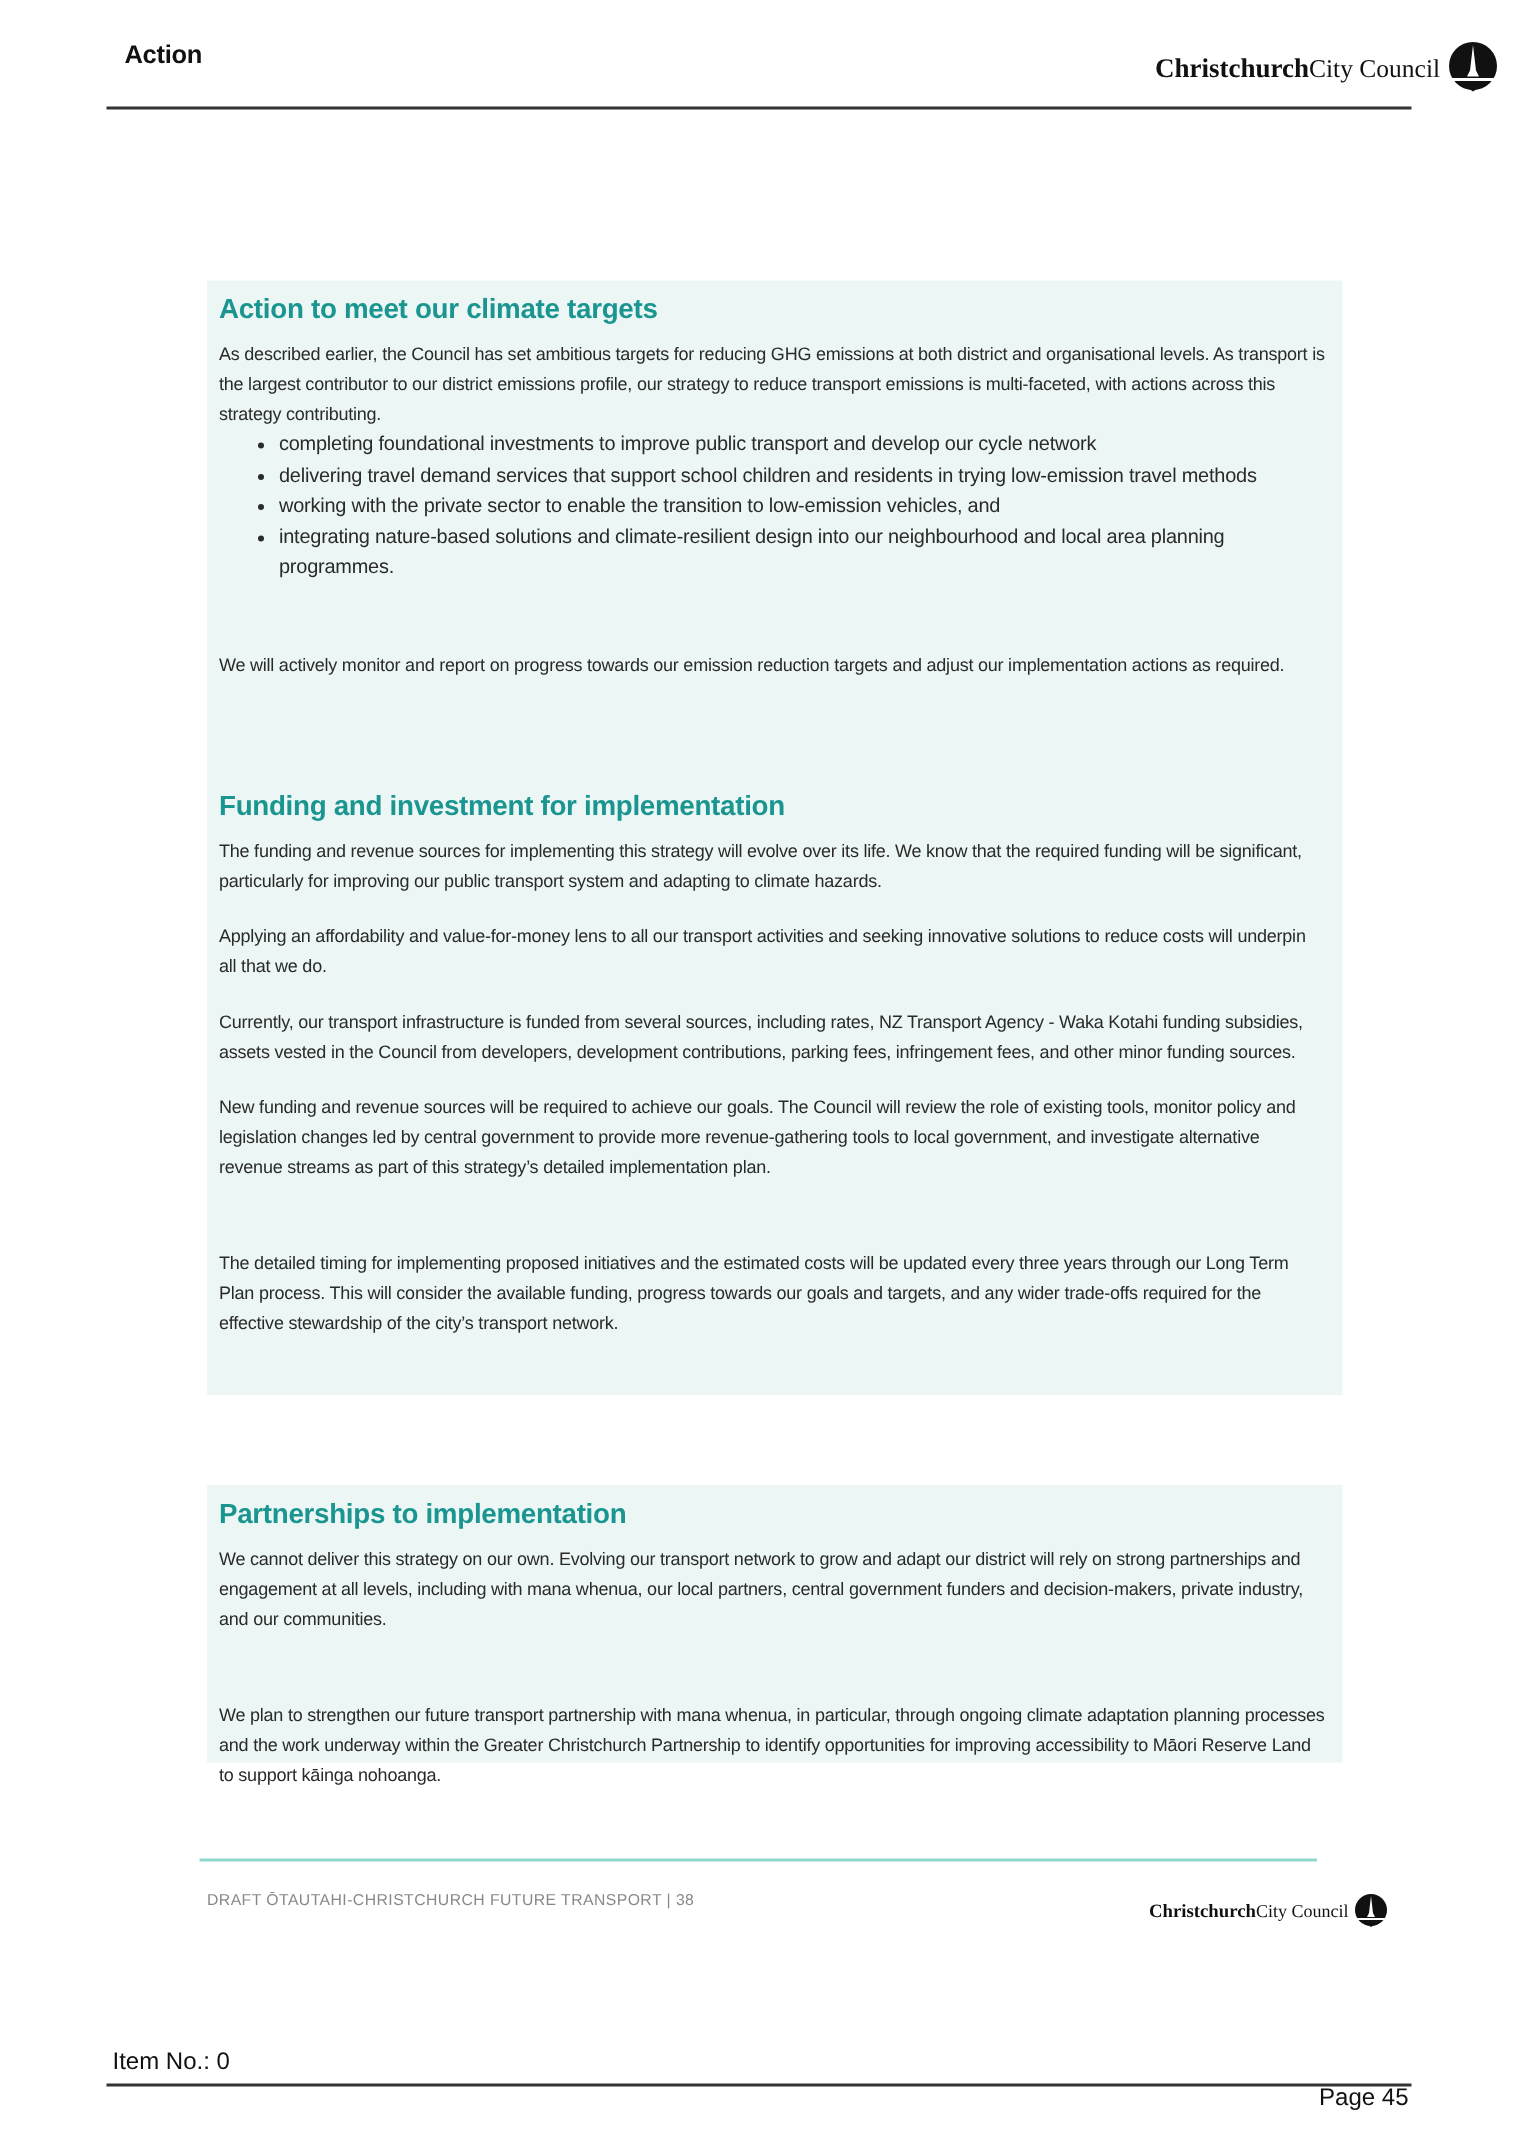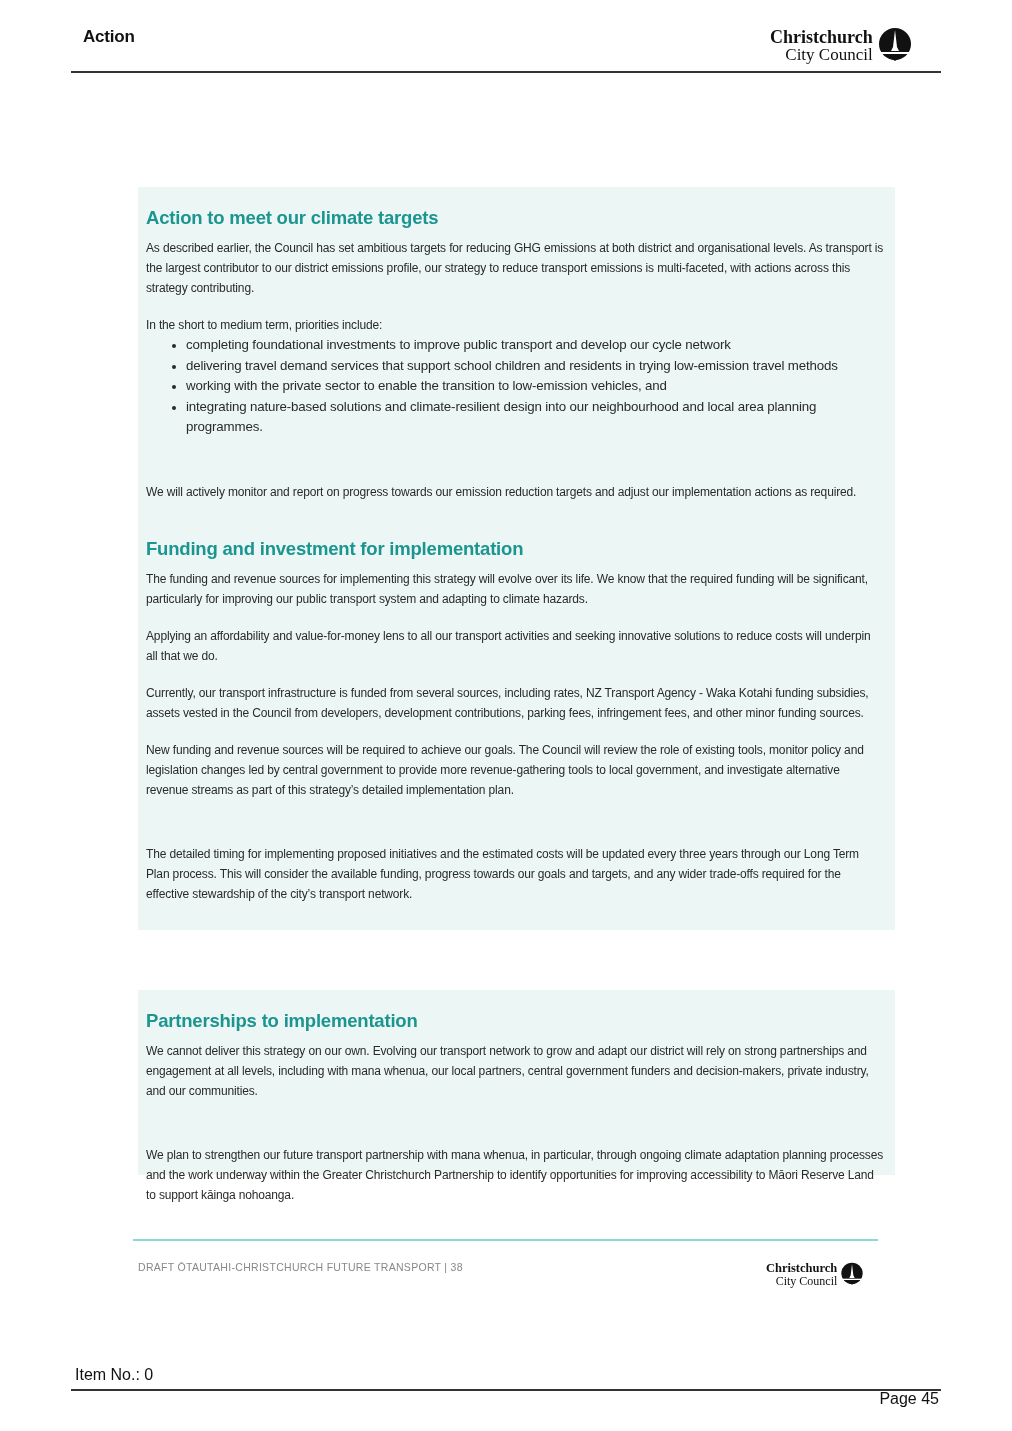--- a/index.html
+++ b/index.html
@@ -1,29 +1,29 @@
 <!DOCTYPE html>
 <html><head>
 <meta charset="utf-8">
 <style>
   html, body { margin: 0; padding: 0; background: #ffffff; }
   body { width: 1012px; height: 1431px; position: relative; font-family: "Liberation Sans", "DejaVu Sans", sans-serif; color: #222; overflow: hidden; }
   .page-header-label { position: absolute; left: 83px; top: 27px; font-size: 17px; font-weight: bold; color: #111; letter-spacing: -0.2px; }
   .logo { position: absolute; display: flex; align-items: center; }
-  .logo-text { display: flex; flex-direction: column; align-items: flex-end; font-family: "Liberation Serif", "DejaVu Serif", serif; line-height: 1; color: #111; }
+  .logo-text { display: flex; flex-direction: row; align-items: flex-end; font-family: "Liberation Serif", "DejaVu Serif", serif; line-height: 1; color: #111; }
   .logo-text .l1 { font-weight: bold; }
   .logo-icon { display: inline-block; }
   .header-logo { left: 770px; top: 27px; }
   .header-logo .l1 { font-size: 18px; }
   .header-logo .l2 { font-size: 17px; }
   .header-logo .logo-icon { width: 36px; height: 36px; margin-left: 4px; }
   .header-rule { position: absolute; left: 71px; width: 870px; top: 71px; height: 2px; background: #333; }
 
   .section { position: absolute; left: 138px; width: 757px; background: #ecf6f5; box-sizing: border-box; padding: 4px 10px 10px 8px; }
-  .section h2 { margin: 16px 0 9px 0; font-size: 18.5px; font-weight: bold; color: #1a9590; letter-spacing: -0.2px; }
+  .section h2 { margin: 4px 0 9px 0; font-size: 18.5px; font-weight: bold; color: #1a9590; letter-spacing: -0.2px; }
   .section p { margin: 0 0 17px 0; font-size: 12px; line-height: 20px; color: #2a2a2a; letter-spacing: -0.15px; }
   .section p.last { margin-bottom: 0; margin-top: 44px; }
   .section ul { margin: -17px 0 35px 0; padding-left: 40px; }
   .section li { font-size: 13.3px; line-height: 20.5px; color: #2a2a2a; letter-spacing: -0.15px; padding-left: 0; }
   .section li::marker { font-size: 12px; }
 
   #s1 { top: 187px; height: 333px; }
   #s2 { top: 518px; height: 412px; }
   #s3 { top: 990px; height: 185px; }
 
@@ -54,21 +54,20 @@
       <rect x="2" y="25" width="32" height="2" fill="#fff"></rect>
       <path d="M9 28 L18 34 L27 28 Z" fill="#111"></path>
     </svg>
   </span>
 </div>
 <div class="header-rule"></div>
 
 <div class="section" id="s1">
   <h2>Action to meet our climate targets</h2>
   <p>As described earlier, the Council has set ambitious targets for reducing GHG emissions at both district and organisational levels. As transport is the largest contributor to our district emissions profile, our strategy to reduce transport emissions is multi-faceted, with actions across this strategy contributing.</p>
-  <p>In the short to medium term, priorities include:</p>
   <ul>
     <li>completing foundational investments to improve public transport and develop our cycle network</li>
     <li>delivering travel demand services that support school children and residents in trying low-emission travel methods</li>
     <li>working with the private sector to enable the transition to low-emission vehicles, and</li>
     <li>integrating nature-based solutions and climate-resilient design into our neighbourhood and local area planning programmes.</li>
   </ul>
   <p class="last">We will actively monitor and report on progress towards our emission reduction targets and adjust our implementation actions as required.</p>
 </div>
 
 <div class="section" id="s2">

